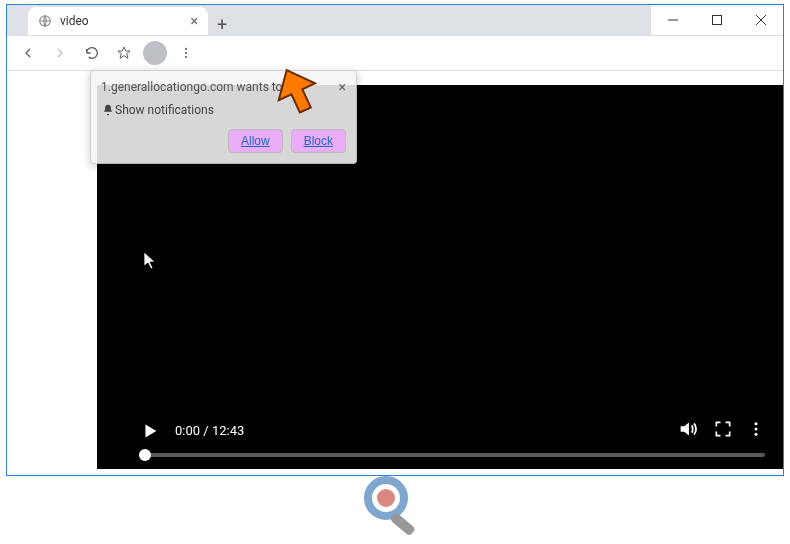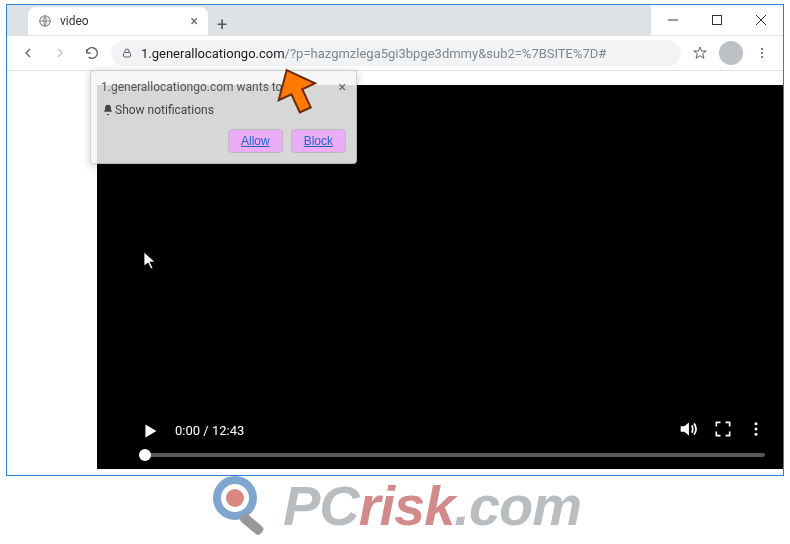--- a/index.html
+++ b/index.html
@@ -273,29 +273,20 @@
     </div>
     <div class="nav-btn">
       <svg width="16" height="16" viewBox="0 0 24 24">
           <path d="M9 6l6 6-6 6" fill="none" stroke="#bdc1c6" stroke-width="2"></path>
         </svg>
     </div>
     <div class="nav-btn">
       <svg width="16" height="16" viewBox="0 0 24 24">
           <path d="M4 12a8 8 0 1 1 3 6.2M4 12V6m0 6h6" fill="none" stroke="#5f6368" stroke-width="2"></path>
         </svg>
-    </div>
-    <div class="omnibox">
-      <svg width="12" height="12" viewBox="0 0 24 24" class="lock">
-          <rect x="5" y="11" width="14" height="9" rx="2" fill="none" stroke="#5f6368" stroke-width="2"></rect>
-          <path d="M8 11V8a4 4 0 0 1 8 0v3" fill="none" stroke="#5f6368" stroke-width="2"></path>
-        </svg>
-      <span>
-        <span class="url-dark">1.generallocationgo.com</span><span class="url-light">/?p=hazgmzlega5gi3bpge3dmmy&amp;sub2=%7BSITE%7D#</span>
-      </span>
     </div>
     <div class="nav-btn star">
       <svg width="16" height="16" viewBox="0 0 24 24">
           <path d="M12 3l2.5 6H21l-5 4 2 7-6-4-6 4 2-7-5-4h6.5z" fill="none" stroke="#5f6368" stroke-width="1.5"></path>
         </svg>
     </div>
     <div class="avatar"></div>
     <div class="nav-btn">
       <svg width="14" height="14" viewBox="0 0 24 24">
           <circle cx="12" cy="5" r="1.8" fill="#5f6368"></circle>
@@ -365,16 +356,13 @@
 <svg class="cursor-arrow" width="16" height="20" viewBox="0 0 16 20">
   <path d="M1 1 L1 15 L5 12 L8 18 L10 17 L7 11 L12 11 Z" fill="#fff" stroke="#000" stroke-width="0.8"></path>
 </svg>
 
 <div class="watermark">
   <svg class="wm-svg" width="70" height="66" viewBox="0 0 70 66">
     <circle cx="26" cy="26" r="18" fill="none" stroke="#2b6cb0" stroke-width="8"></circle>
     <circle cx="26" cy="26" r="9" fill="#c0392b"></circle>
     <rect x="36" y="40" width="26" height="10" rx="4" fill="#555" transform="rotate(40 36 40)"></rect>
   </svg>
-  <span class="wm-text">
-    <span>PC</span><span class="red">risk</span><span>.com</span>
-  </span>
 </div>
 
 </body></html>

